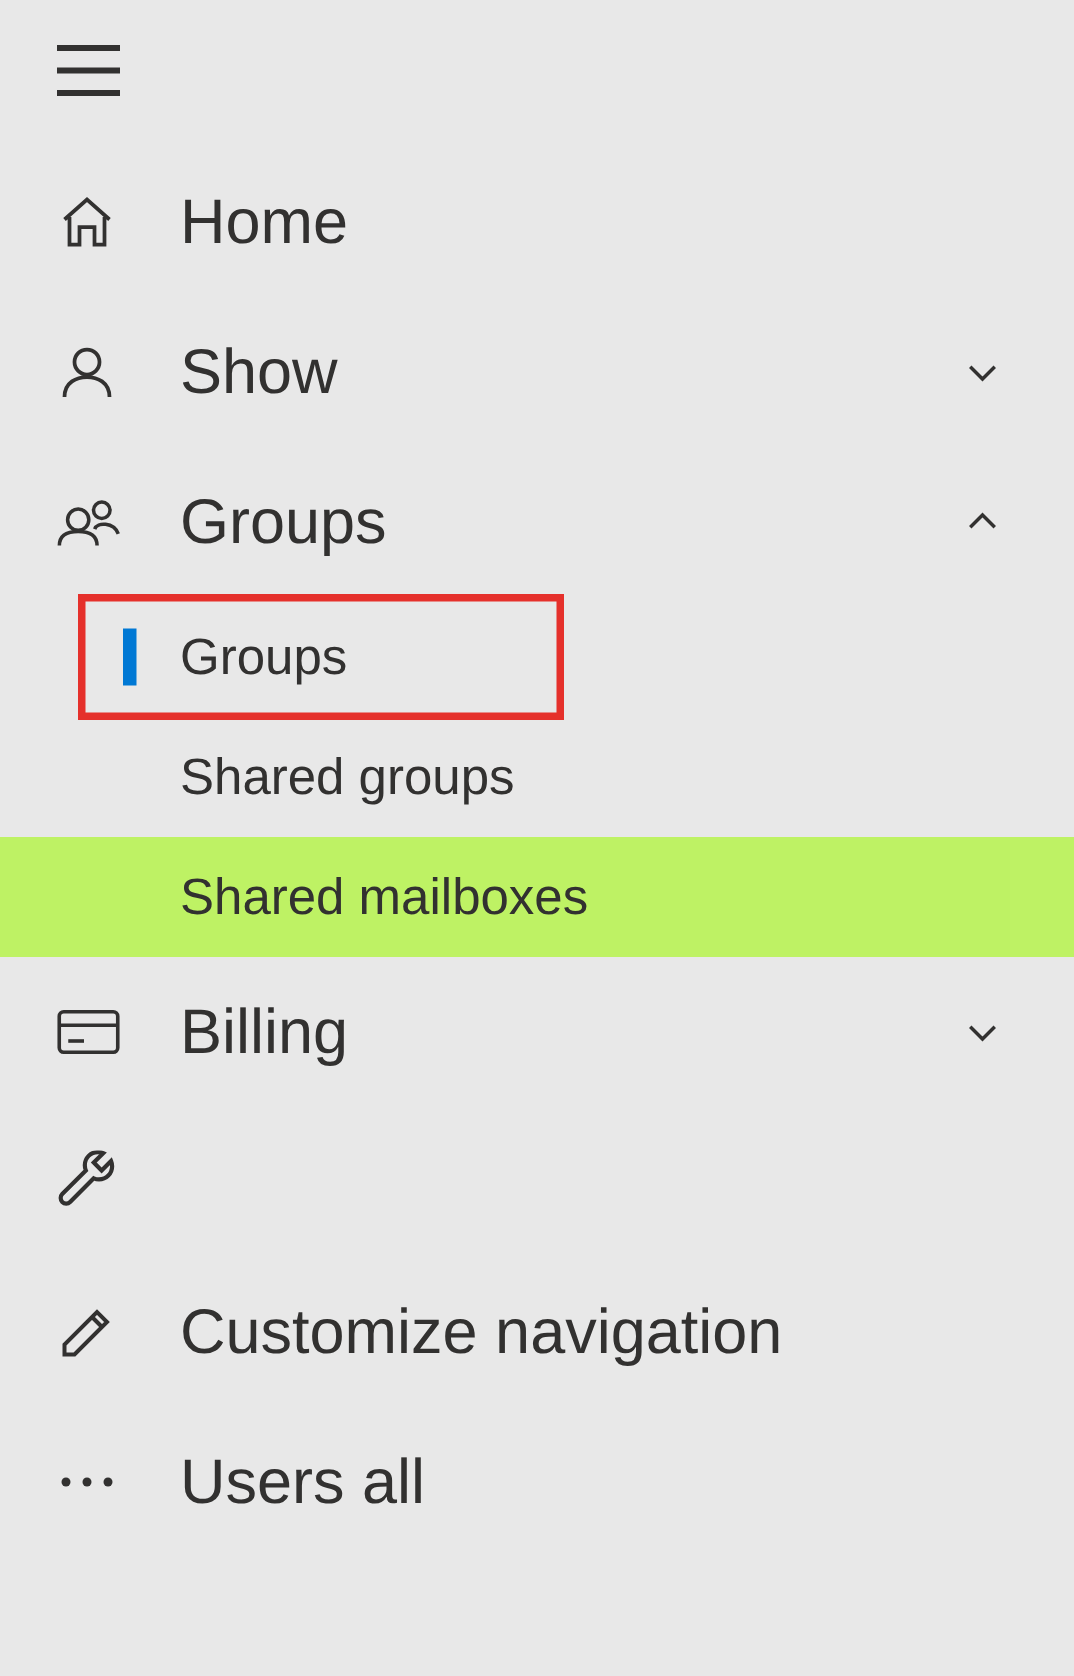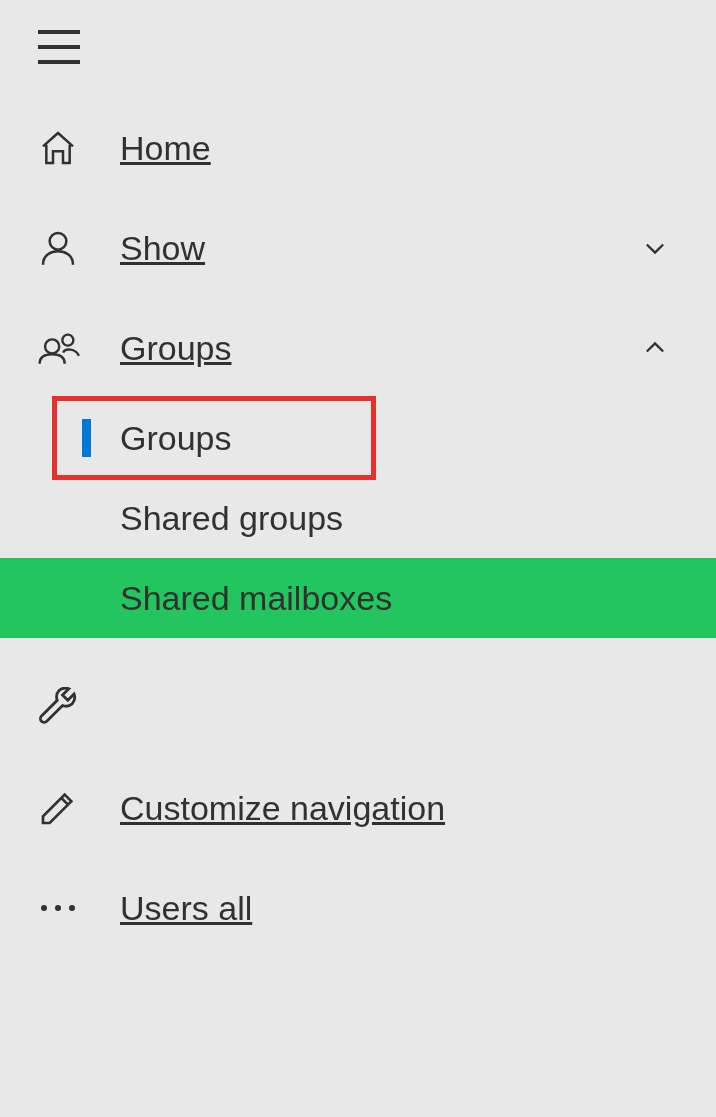--- a/index.html
+++ b/index.html
@@ -34,23 +34,22 @@
       left: 0;
       right: 0;
     }
     .nav-item {
       display: flex;
       align-items: center;
       height: 80px;
       padding: 0 45px 0 38px;
       cursor: pointer;
       position: relative;
-      font-size: 34px;
+      font-size: 42px;
       color: #323130;
-      text-decoration: underline;
     }
     .nav-item .icon-slot {
       width: 48px;
       height: 48px;
       display: flex;
       align-items: center;
       justify-content: flex-start;
       flex-shrink: 0;
     }
     .nav-item .label {
@@ -81,21 +80,21 @@
       content: "";
       position: absolute;
       left: 82px;
       top: 50%;
       transform: translateY(-50%);
       width: 9px;
       height: 38px;
       background: #0078d4;
     }
     .sub-item.hover {
-      background: #22c55e;
+      background: #bef264;
     }
     .highlight-box {
       position: absolute;
       border: 5px solid #e5302b;
       pointer-events: none;
     }
     svg { display: block; }
   </style>
 </head>
 <body>
@@ -162,20 +161,35 @@
   <div class="sub-item">
     <span>Shared groups</span>
   </div>
 
   <div class="sub-item hover">
     <span>Shared mailboxes</span>
   </div>
 
   <div class="nav-gap" style="height:10px"></div>
 
+  <div class="nav-item">
+    <span class="icon-slot">
+      <svg width="42" height="32" viewBox="0 0 28 20" fill="none" stroke="#323130" stroke-width="1.6">
+        <rect x="1" y="1" width="26" height="18" rx="2"></rect>
+        <line x1="1" y1="7" x2="27" y2="7"></line>
+        <line x1="5" y1="14" x2="12" y2="14"></line>
+      </svg>
+    </span>
+    <span class="label">Billing</span>
+    <span class="chevron">
+      <svg width="28" height="28" viewBox="0 0 24 24" fill="none" stroke="#323130" stroke-width="2">
+        <path d="M5 9 L12 16 L19 9"></path>
+      </svg>
+    </span>
+  </div>
 
   <div class="nav-gap"></div>
 
   <div class="nav-item">
     <span class="icon-slot">
       <svg width="42" height="42" viewBox="0 0 24 24" fill="none" stroke="#323130" stroke-width="1.6">
         <path d="M21 6 C21 8.8 18.8 11 16 11 C15.3 11 14.6 10.85 14 10.6 L5 19.6 C4.2 20.4 2.8 20.4 2 19.6 C1.2 18.8 1.2 17.4 2 16.6 L11 7.6 C10.75 7 10.6 6.3 10.6 5.6 C10.6 2.8 12.8 0.6 15.6 0.6 C16.3 0.6 17 0.75 17.6 1 L14 4.6 L17 7.6 L20.6 4 C20.85 4.6 21 5.3 21 6 Z"></path>
       </svg>
     </span>
   </div>

